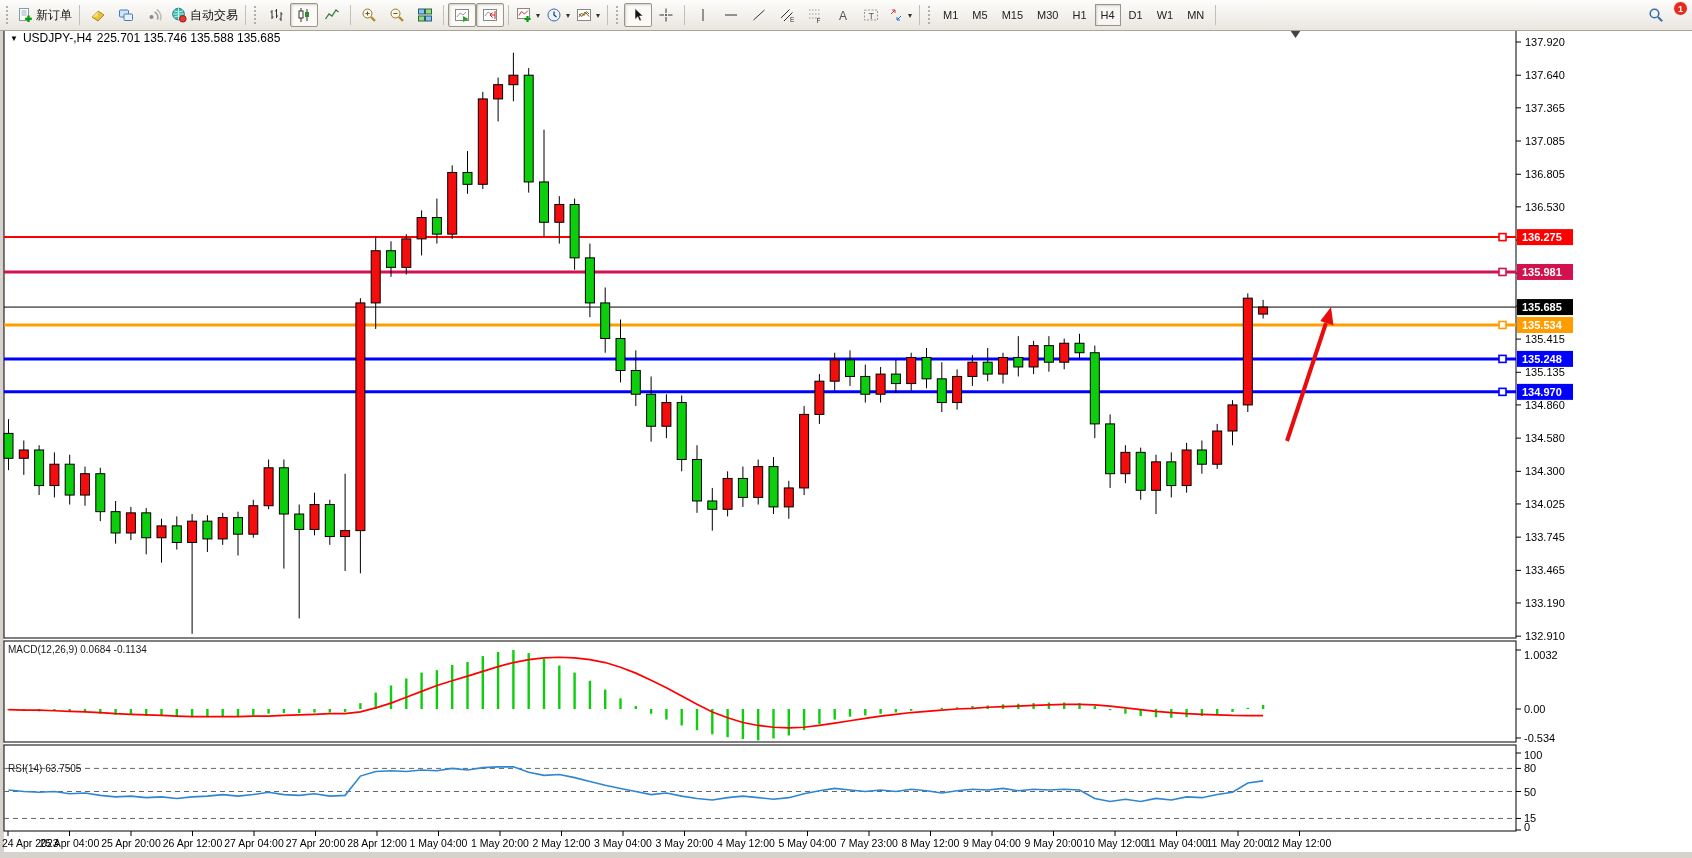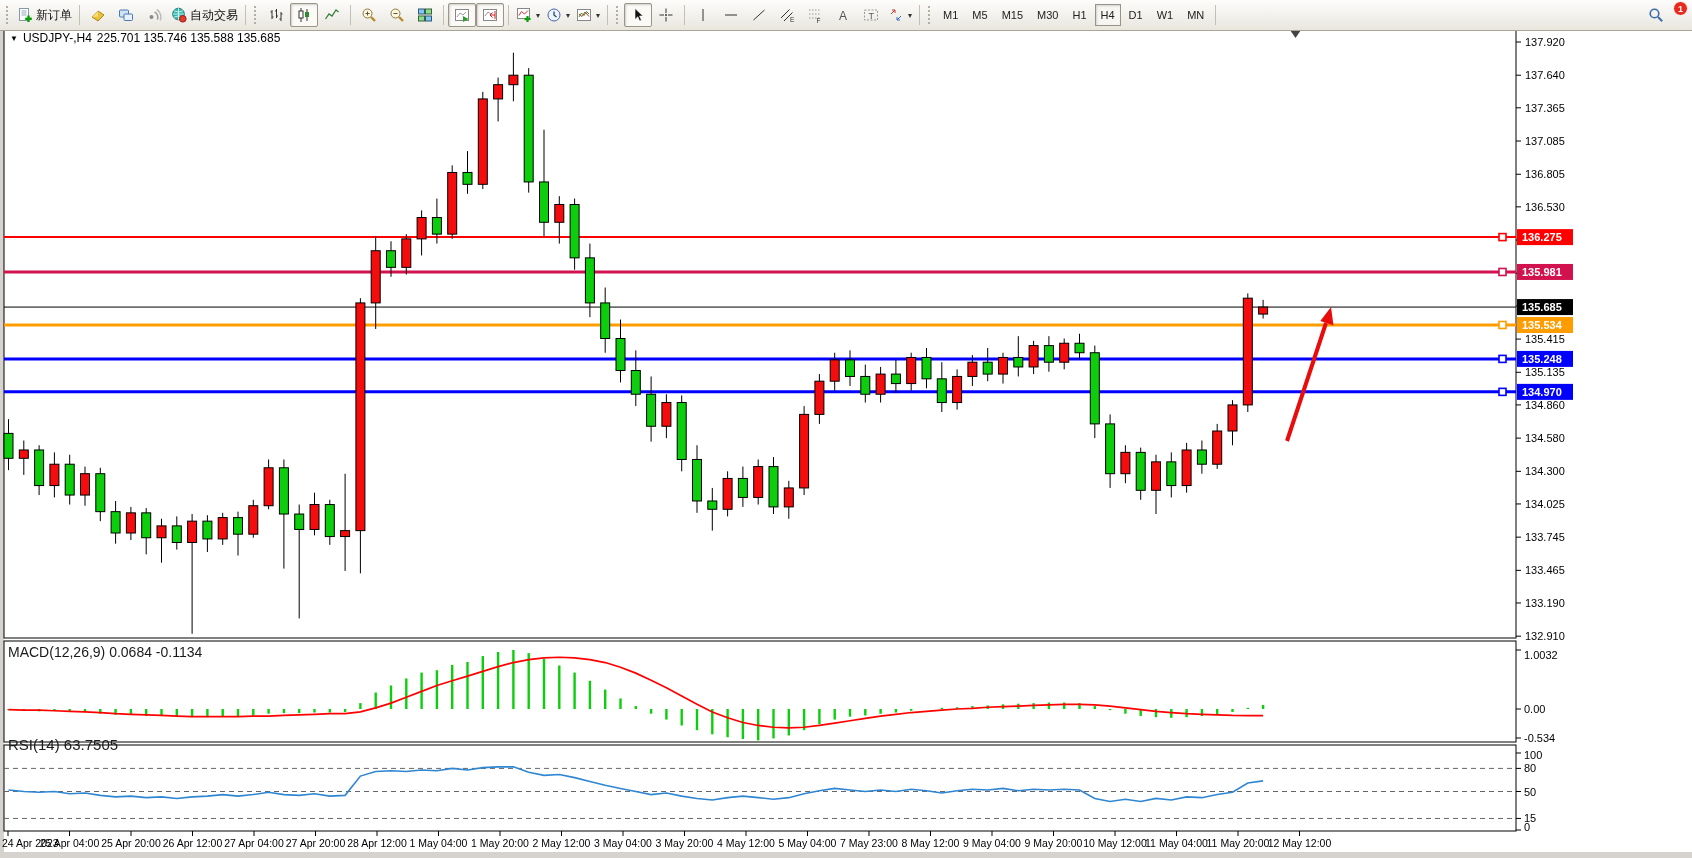--- a/index.html
+++ b/index.html
@@ -14,22 +14,22 @@
   .tf-btn{font-size:11px;color:#222;padding:0 5px;height:20px;display:flex;align-items:center;border:1px solid transparent;margin:4px 1px}
   .tf-btn.active{border-color:#98948a;background:#f7f6f2;box-shadow:inset 1px 1px 2px rgba(0,0,0,.15)}
   .caret{font-size:8px;color:#333;margin-left:1px}
   .toolbar-right{margin-left:auto;display:flex;align-items:center;gap:10px;padding-right:10px}
   .chat-wrap{position:relative}
   .badge{position:absolute;top:-5px;right:-8px;background:#e8291c;color:#fff;font-size:9px;font-weight:700;border-radius:50%;width:13px;height:13px;display:flex;align-items:center;justify-content:center;border:1px solid #fff}
   #chart-svg{position:absolute;top:0;left:0;z-index:1}
   .overlay{position:absolute;color:#000;z-index:3;white-space:nowrap;display:flex;align-items:center;gap:5px}
   .chart-title{left:10px;top:31px;font-size:12px}
   .tri{font-size:8px;color:#000}
-  .macd-label{left:8px;top:644px;font-size:14px;color:#1a1a1a}
-  .rsi-label{left:8px;top:736px;font-size:15px;color:#1a1a1a}
+  .macd-label{left:8px;top:644px;font-size:10px;color:#1a1a1a}
+  .rsi-label{left:8px;top:763px;font-size:10px;color:#1a1a1a}
   svg text{font-family:"Liberation Sans",sans-serif}
 </style>
 </head>
 <body>
 
 <div class="toolbar" id="toolbar">
     <div class="tb-grip"></div>
     <div class="tb-btn">
       <span>
         <svg viewBox="0 0 16 16">

